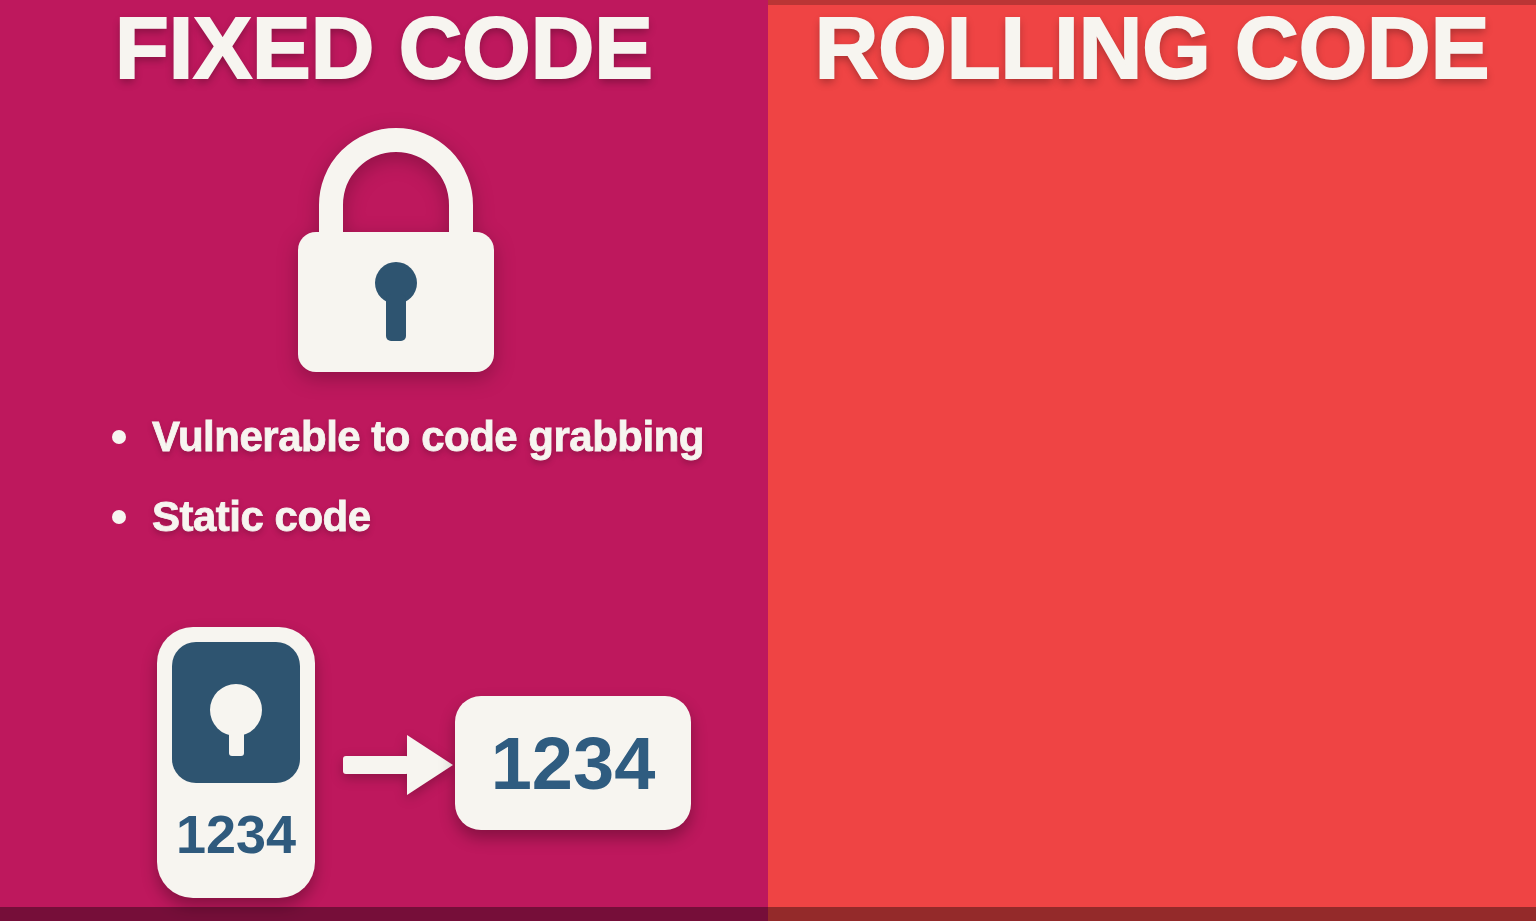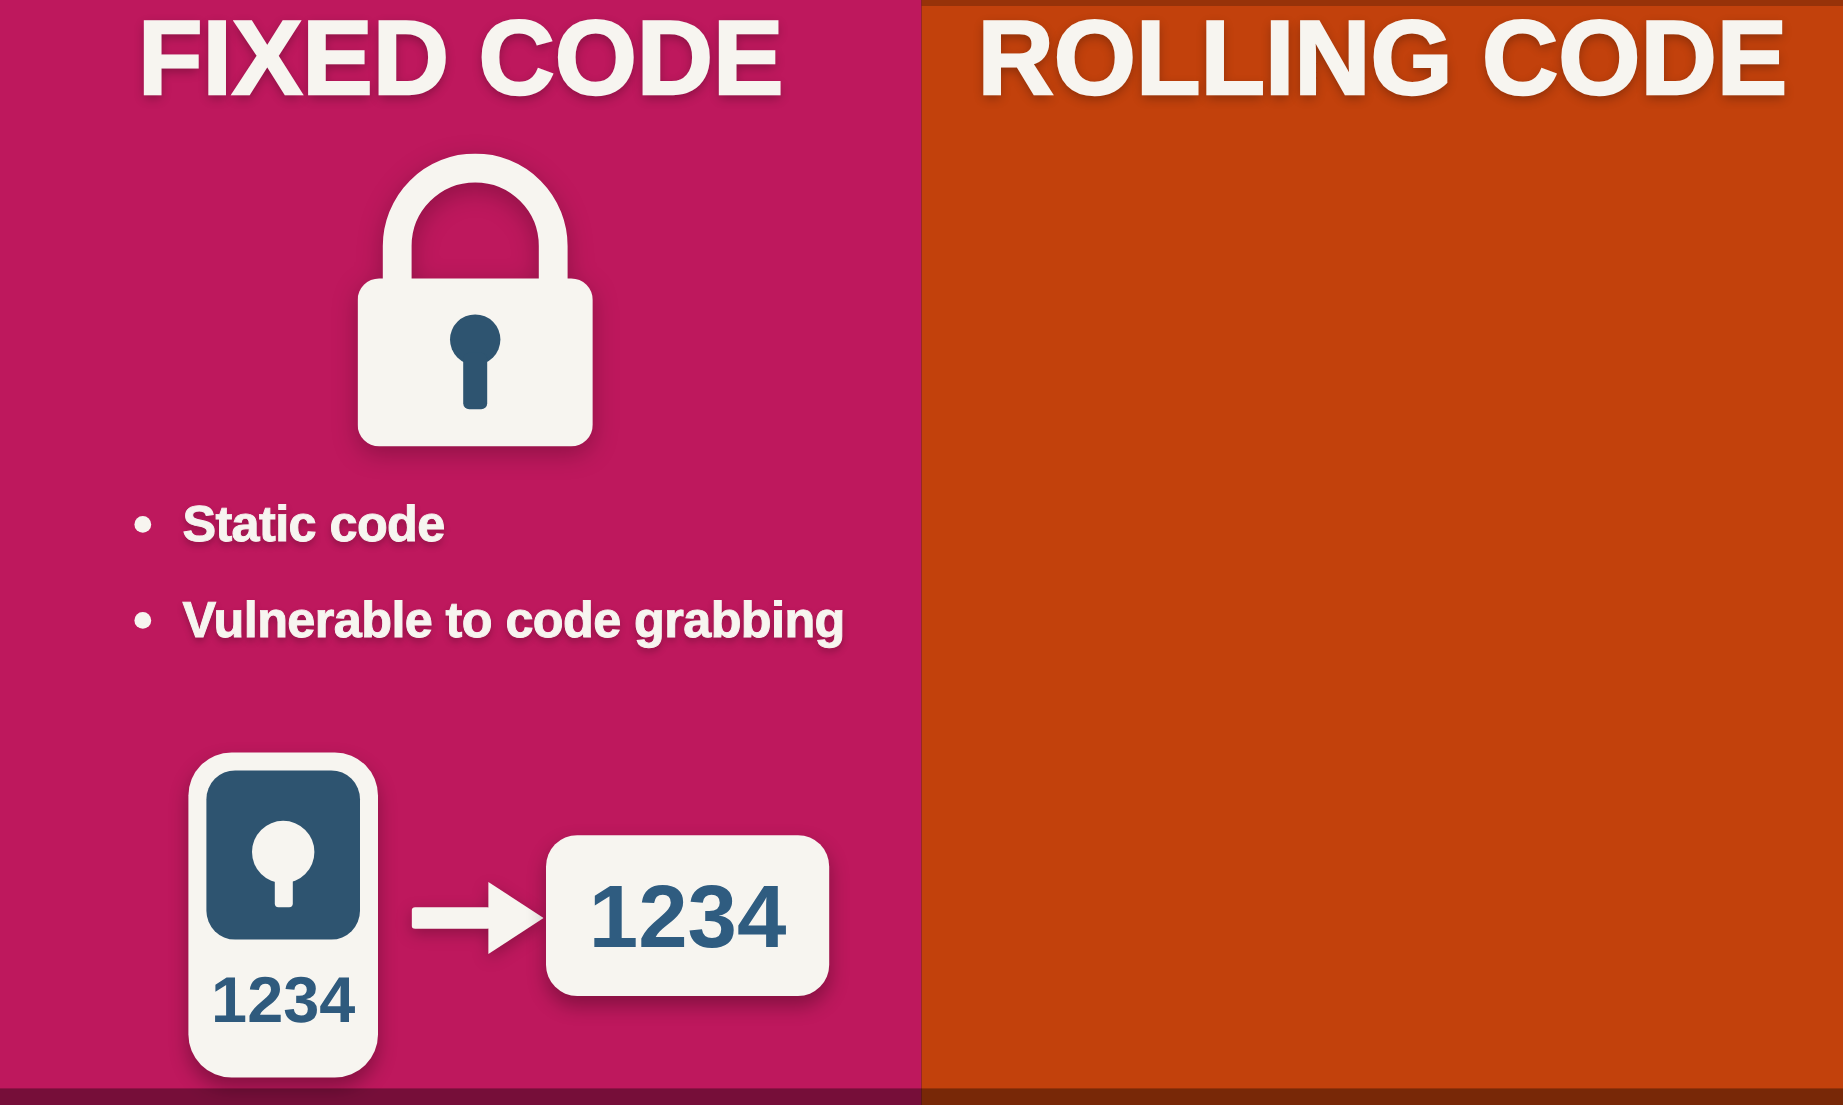--- a/index.html
+++ b/index.html
@@ -3,21 +3,21 @@
 <meta charset="utf-8">
 <style>
   html,body{margin:0;padding:0;background:#111;}
   .canvas{
     position:relative;width:1536px;height:921px;overflow:hidden;
     font-family:"Liberation Sans","DejaVu Sans",sans-serif;
     -webkit-font-smoothing:antialiased;
   }
   .panel{position:absolute;top:0;height:921px;width:768px;}
   .panel.left{left:0;background:#be185d;}
-  .panel.right{left:768px;background:#c2410c;}
+  .panel.right{left:768px;background:#ef4444;}
   .panel.right::before{
     content:"";position:absolute;top:0;left:0;right:0;height:5px;
     background:rgba(0,0,0,0.22);
   }
   .title{
     position:absolute;top:4px;left:0;width:100%;margin:0;text-align:center;
     font-size:88px;font-weight:800;letter-spacing:0px;color:#f7f5f0;
     -webkit-text-stroke:2px #f7f5f0;
     text-shadow:0 4px 9px rgba(0,0,0,0.30);
     line-height:1.0;
@@ -91,27 +91,27 @@
       <path d="M33,118 L33,77 A65,65 0 0 1 163,77 L163,118" fill="none" stroke="#f7f5f0" stroke-width="24"></path>
       <rect x="0" y="104" width="196" height="140" rx="18" fill="#f7f5f0"></rect>
       <circle cx="98" cy="155" r="21" fill="#2e5470"></circle>
       <rect x="88" y="166" width="20" height="47" rx="5" fill="#2e5470"></rect>
     </svg>
 
     <ul class="bullets bullets-left">
       <li>
         <span class="dot"></span>
         <div class="btxt">
-          <span class="line">Static code</span>
+          <span class="line">Vulnerable to code grabbing</span>
         </div>
       </li>
       <li>
         <span class="dot"></span>
         <div class="btxt">
-          <span class="line">Vulnerable to code grabbing</span>
+          <span class="line">Static code</span>
         </div>
       </li>
     </ul>
 
     <div class="remote-left">
       <div class="remote-screen">
         <div class="keyhole"></div>
       </div>
       <div class="remote-code">1234</div>
     </div>

